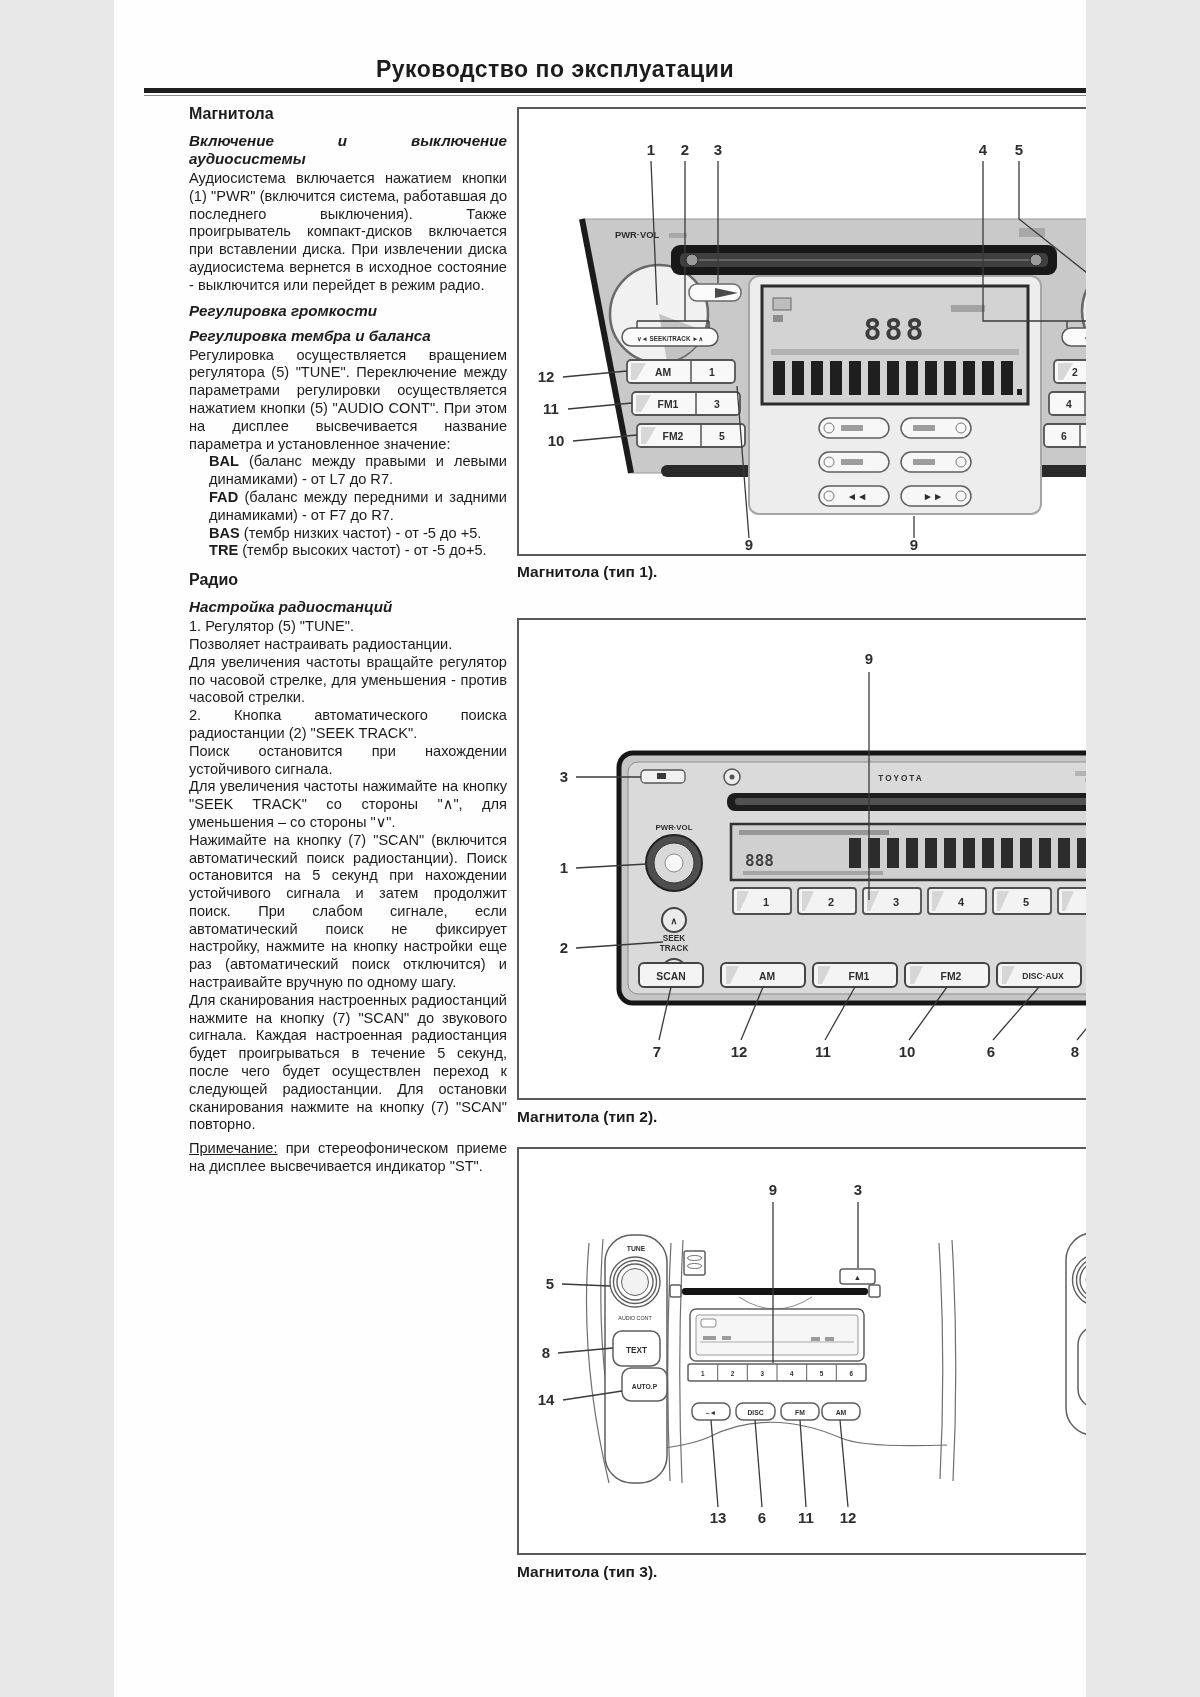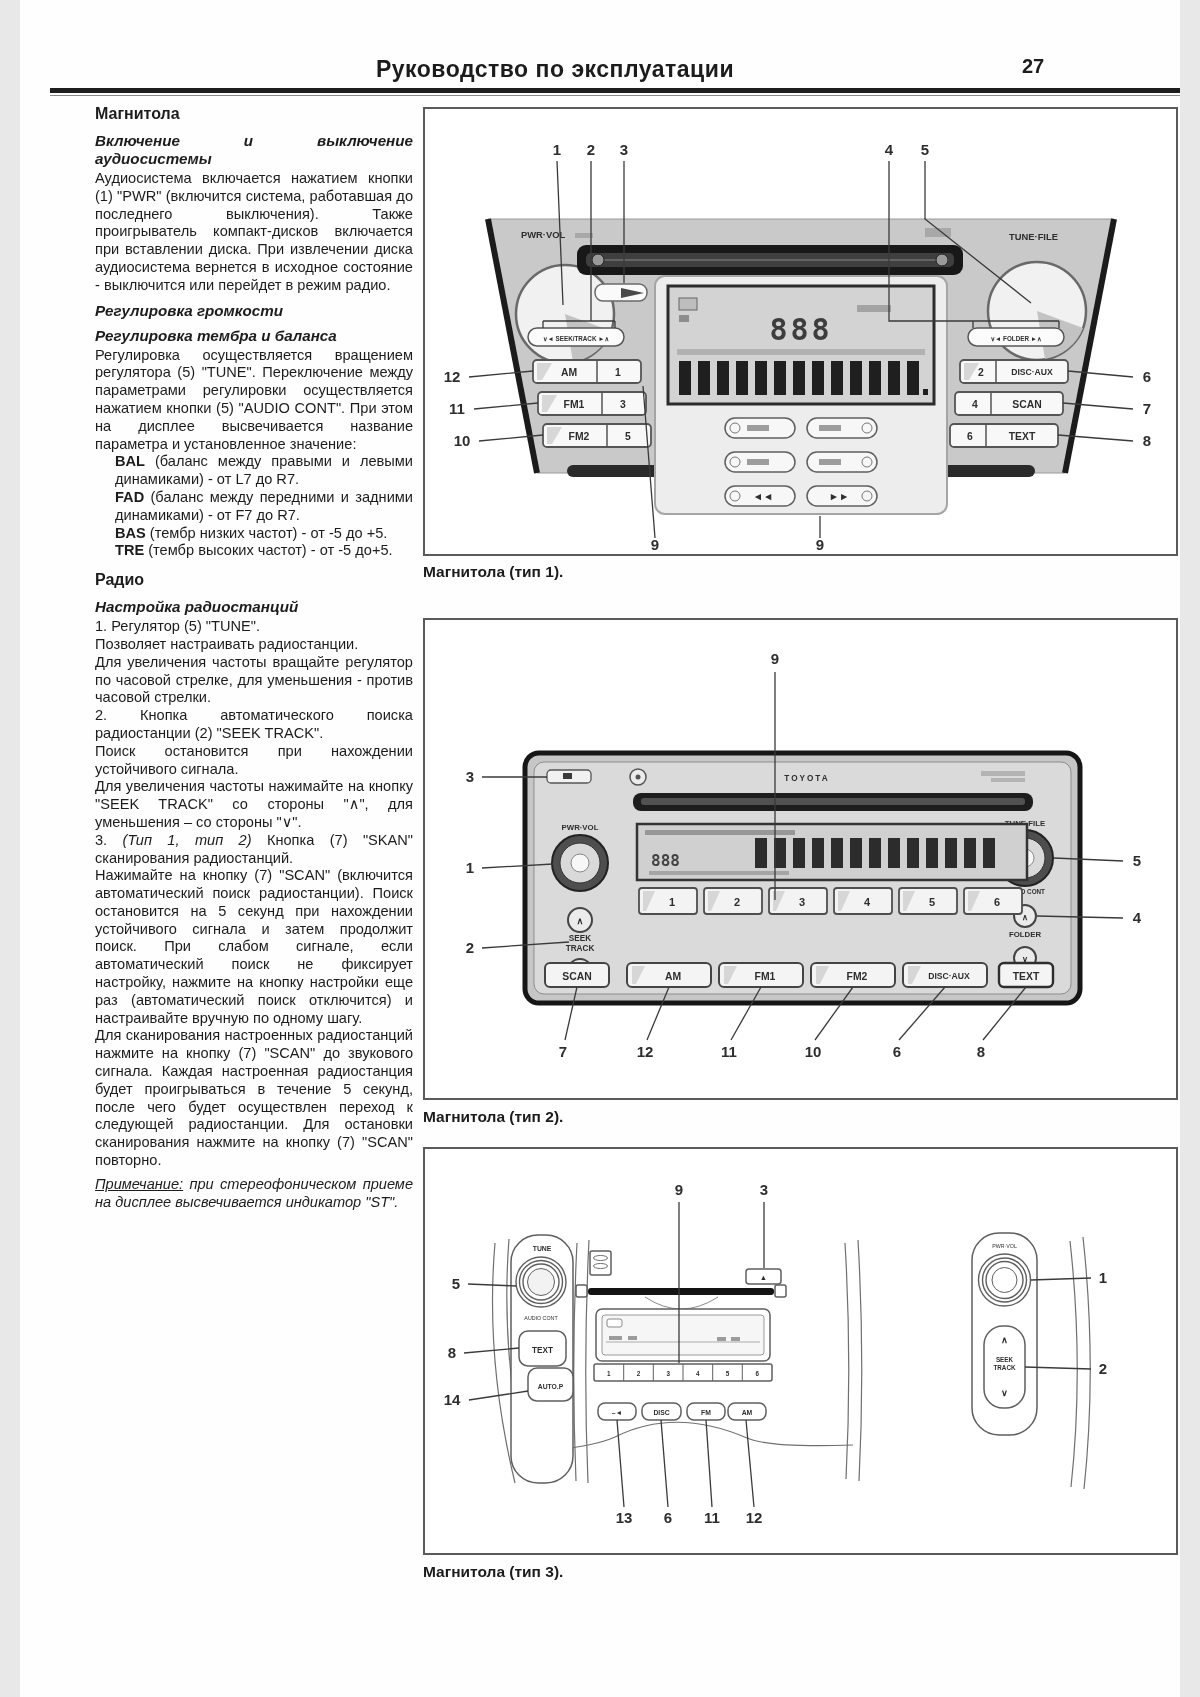--- a/index.html
+++ b/index.html
@@ -1,33 +1,33 @@
 <!DOCTYPE html>
 <html><head>
 <meta charset="utf-8">
 <style>
   html,body{margin:0;padding:0;background:#e8e8e8;}
-  .page{position:relative;width:1160px;height:1697px;background:#fefefe;margin:0 auto;
+  .page{position:relative;width:972px;height:1697px;background:#fefefe;margin:0 auto;
         font-family:"Liberation Sans",sans-serif;color:#1c1c1c;overflow:hidden;}
   
   .hdr-title{position:absolute;top:56px;left:0;right:90px;text-align:center;
              font-size:23px;font-weight:700;letter-spacing:.5px;}
   .hdr-num{position:absolute;top:55px;left:1002px;font-size:20px;font-weight:700;}
   .hdr-rule{position:absolute;top:88px;left:30px;width:1140px;height:5px;background:#1e1e1e;}
   .hdr-rule2{position:absolute;top:95px;left:30px;width:1140px;height:1px;background:#8a8a8a;}
   
   .col-left{position:absolute;left:75px;top:103px;width:318px;
             font-size:14.6px;line-height:17.8px;text-align:justify;}
   .col-left p{margin:0;}
   .h1{font-size:16px;font-weight:700;margin:0 0 3px 0;line-height:22px;}
   .h1.mt{margin-top:9px;}
   .h2{font-size:15.2px;font-weight:700;font-style:italic;margin:7px 0 2px 0;line-height:18px;}
   .item{padding-left:20px;}
   .item b{font-weight:700;}
-  .note{font-style:italic;margin-top:6px !important;}
+  .note{margin-top:6px !important;}
   .note .u{text-decoration:underline;}
   
   .fig{position:absolute;left:403px;width:751px;border:2px solid #5a5a5a;background:#fff;}
   #fig1{top:107px;height:445px;}
   #fig2{top:618px;height:478px;}
   #fig3{top:1147px;height:404px;}
   .caption{position:absolute;left:403px;font-size:15.5px;font-weight:700;}
   #cap1{top:563px;} #cap2{top:1108px;} #cap3{top:1563px;}
   svg{display:block;}
   svg text{font-family:"Liberation Sans",sans-serif;fill:#2e2e2e;text-anchor:middle;}
@@ -68,21 +68,20 @@
     <p class="item"><b>BAS</b><span> (тембр низких частот) - от -5 до +5.</span></p>
     <p class="item"><b>TRE</b><span> (тембр высоких частот) - от -5 до+5.</span></p>
     <div class="h1 mt">Радио</div>
     <div class="h2">Настройка радиостанций</div>
     <p>1. Регулятор (5) "TUNE".</p>
     <p>Позволяет настраивать радиостанции.</p>
     <p>Для увеличения частоты вращайте регулятор по часовой стрелке, для уменьшения - против часовой стрелки.</p>
     <p>2. Кнопка автоматического поиска радиостанции (2) "SEEK TRACK".</p>
     <p>Поиск остановится при нахождении устойчивого сигнала.</p>
     <p>Для увеличения частоты нажимайте на кнопку "SEEK TRACK" со стороны "∧", для уменьшения – со стороны "∨".</p>
-    <p><span>3. </span><i>(Тип 1, тип 2)</i><span> Кнопка (7) "SKAN" сканирования радиостанций.</span></p>
     <p>Нажимайте на кнопку (7) "SCAN" (включится автоматический поиск радиостанции). Поиск остановится на 5 секунд при нахождении устойчивого сигнала и затем продолжит поиск. При слабом сигнале, если автоматический поиск не фиксирует настройку, нажмите на кнопку настройки еще раз (автоматический поиск отключится) и настраивайте вручную по одному шагу.</p>
     <p>Для сканирования настроенных радиостанций нажмите на кнопку (7) "SCAN" до звукового сигнала. Каждая настроенная радиостанция будет проигрываться в течение 5 секунд, после чего будет осуществлен переход к следующей радиостанции. Для остановки сканирования нажмите на кнопку (7) "SCAN" повторно.</p>
     <p class="note"><span class="u">Примечание:</span><span> при стереофоническом приеме на дисплее высвечивается индикатор "ST".</span></p>
   </div>
 
   <div class="fig" id="fig1">
   <svg width="751" height="445" viewBox="0 0 751 445">
     <g>
       <polygon points="63,110 689,110 640,364 112,364" fill="#c9c9c9" stroke="#9a9a9a"></polygon>
       <line x1="63" y1="110" x2="112" y2="364" stroke="#1b1b1b" stroke-width="6"></line>

